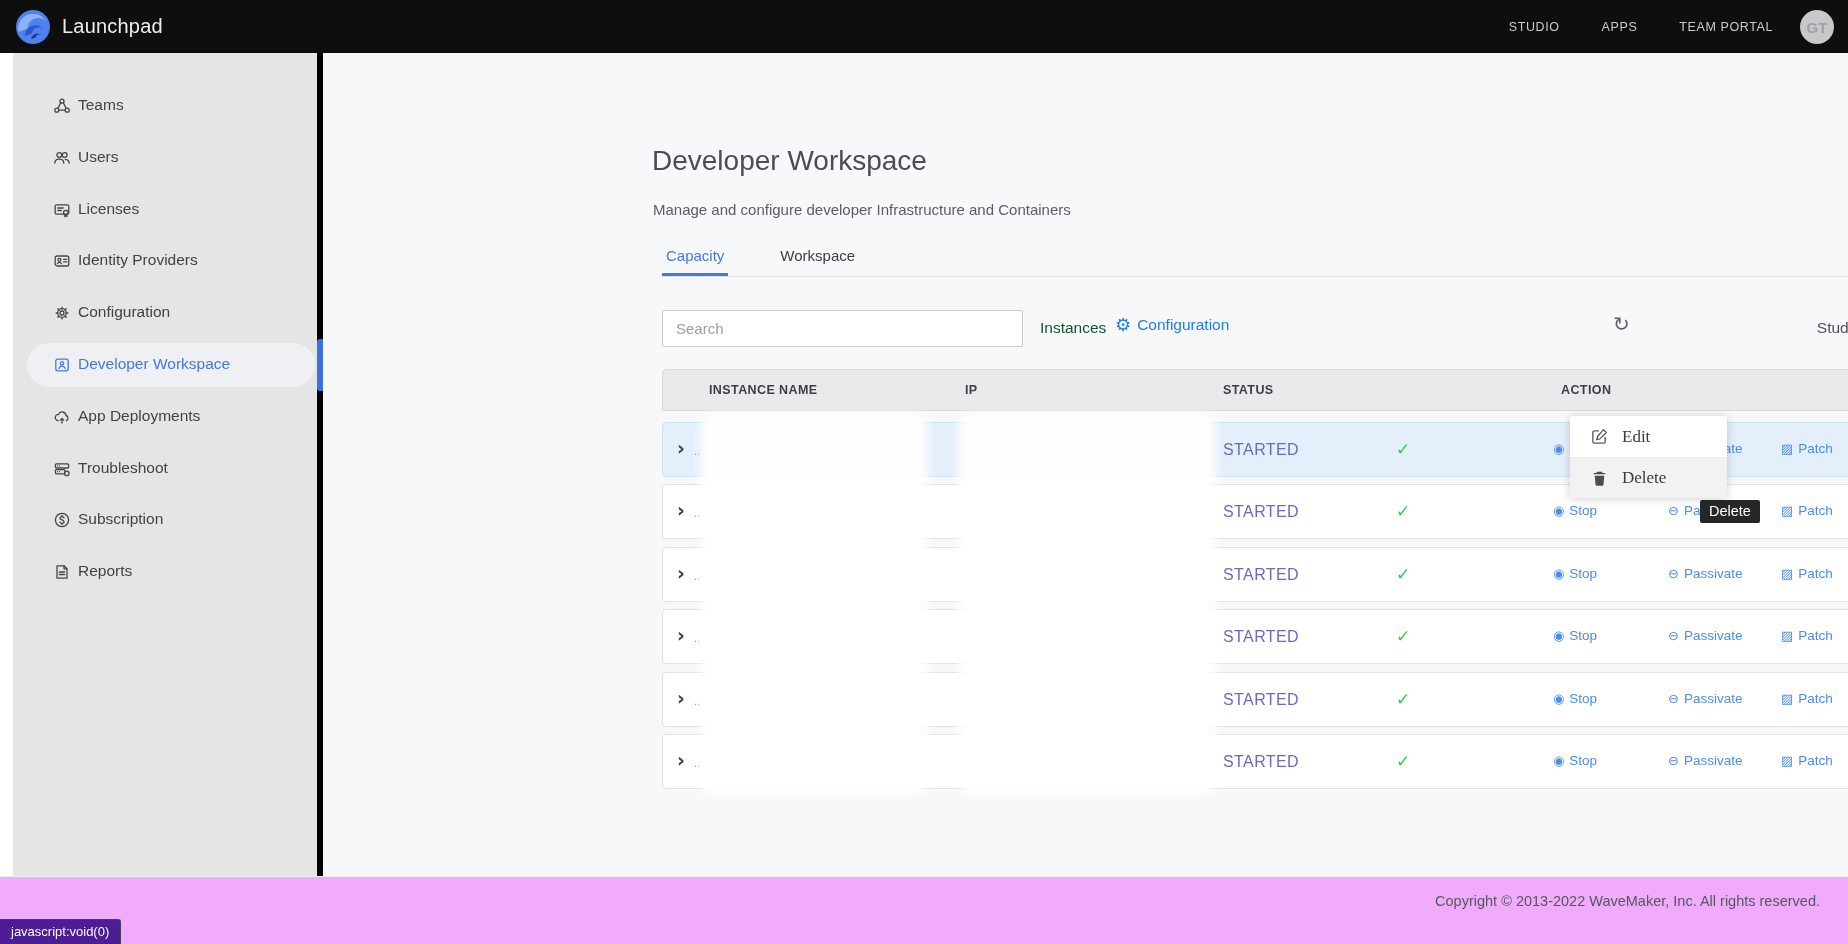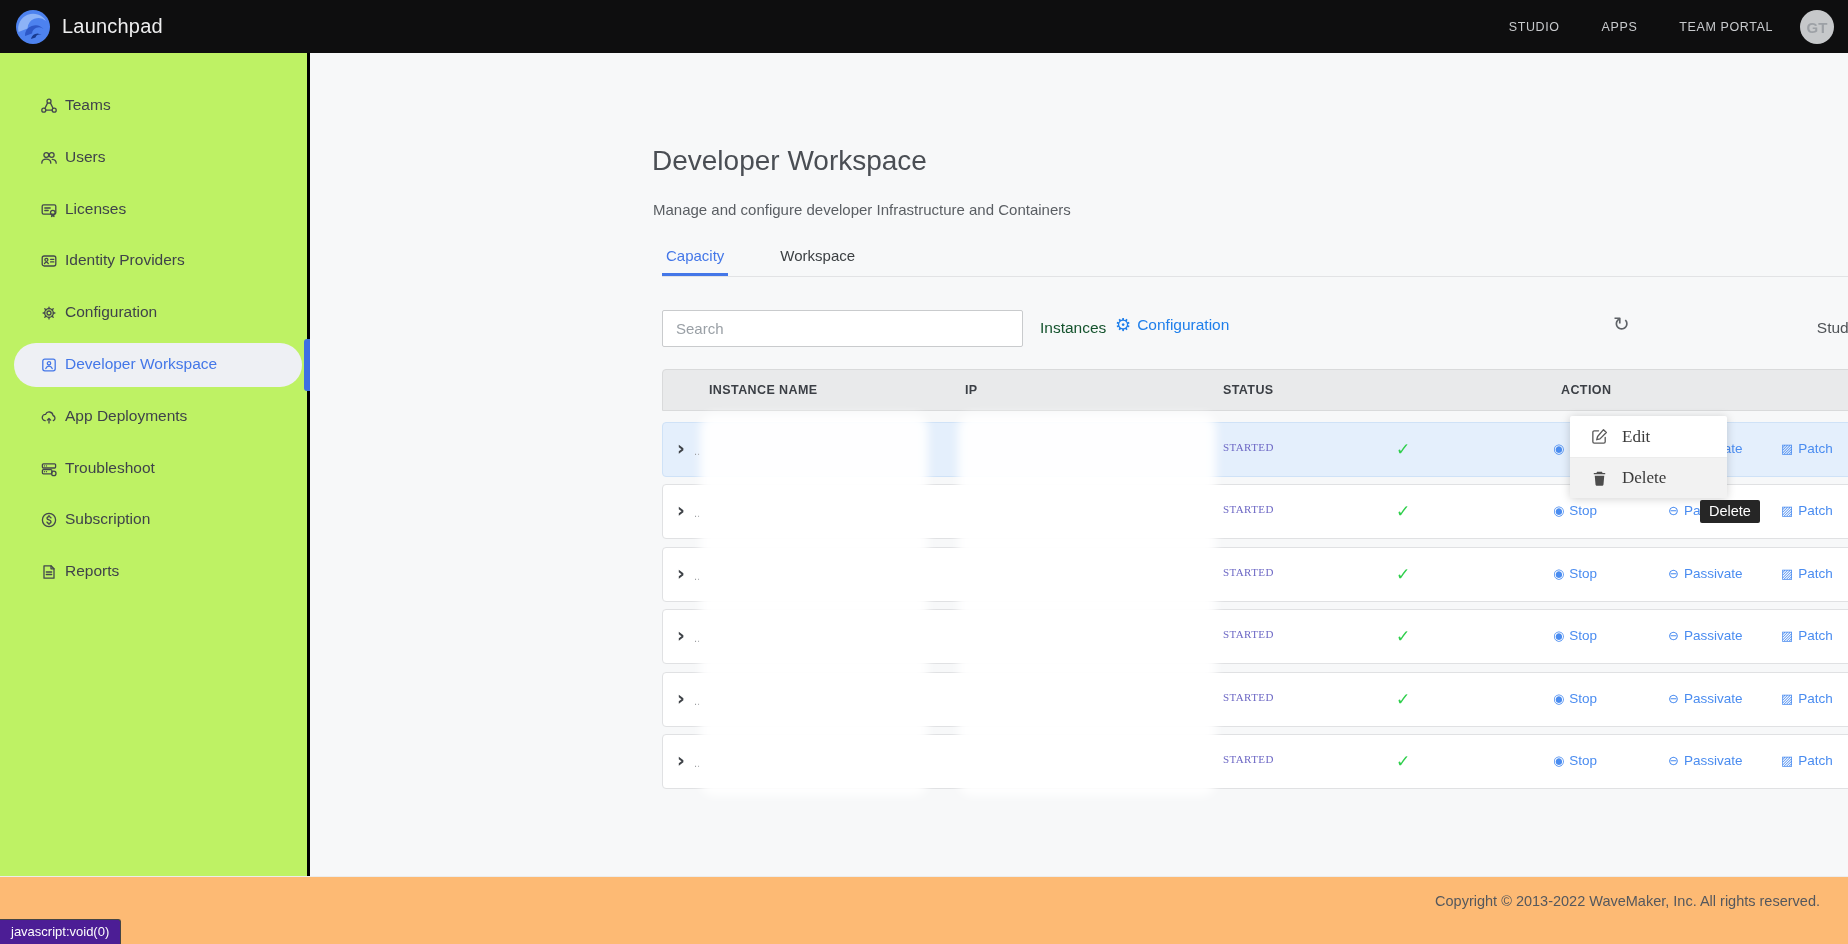--- a/index.html
+++ b/index.html
@@ -9,21 +9,21 @@
 
   
   #topbar { position:absolute; left:0; top:0; width:1848px; height:53px; background:#0e0e0f; display:flex; align-items:center; z-index:5; }
   #logo { width:36px; height:36px; margin-left:15px; }
   #brand { color:#ededee; font-size:20px; margin-left:11px; letter-spacing:.2px; }
   #topnav { position:absolute; right:75px; top:0; height:53px; display:flex; align-items:center; gap:42px; }
   .nav-item { color:#c8cacd; font-size:12.5px; letter-spacing:.6px; cursor:pointer; }
   #avatar { position:absolute; right:14px; top:10px; width:34px; height:34px; border-radius:50%; background:#c6c8ca; color:#9da1a6; font-weight:bold; font-size:15px; display:flex; align-items:center; justify-content:center; }
 
   
-  #sidebar { position:absolute; left:0; top:53px; width:310px; height:823px; background:#bef264; border-right:3px solid #000000; z-index:4; }
+  #sidebar { position:absolute; left:13px; top:53px; width:310px; height:823px; background:#e5e5e5; border-right:6px solid #000000; z-index:4; }
   .side-item { position:absolute; left:0; width:310px; height:44px; margin-top:-22px; cursor:pointer; }
   .side-icon { position:absolute; left:40px; top:13px; width:18px; height:18px; color:#43474d; }
   .side-icon svg { width:18px; height:18px; stroke:#43474d; fill:none; stroke-width:1.3; stroke-linecap:round; stroke-linejoin:round; }
   .side-label { position:absolute; left:65px; top:12px; font-size:15.5px; color:#3f434a; font-weight:500; }
   .side-item.active::before { content:""; position:absolute; left:14px; right:8px; top:0; height:44px; background:#eef0f4; border-radius:22px; }
   .side-item.active .side-label { color:#4477e8; }
   .side-item.active .side-icon svg { stroke:#4477e8; }
   .side-icon, .side-label { z-index:1; }
   .active-bar { position:absolute; right:0; top:-4px; width:6px; height:52px; background:#3d6fe3; border-radius:3px 0 0 3px; }
 
@@ -47,21 +47,21 @@
   #refresh-btn { position:absolute; left:1303px; top:259px; font-size:20px; color:#5f6368; cursor:pointer; background:none; border:none; }
   #studio-users { position:absolute; left:1440px; top:266px; width:203px; text-align:right; font-size:15.5px; color:#4e5256; }
 
   
   #thead { position:absolute; left:352px; top:316px; width:1454px; height:42px; background:#e9eaeb; border:1px solid #d9dadb; border-radius:4px 4px 0 0; }
   .th { position:absolute; top:13px; font-size:12.5px; font-weight:bold; color:#3b3f45; letter-spacing:.4px; }
   .trow { position:absolute; left:352px; width:1454px; height:55px; background:#fff; border:1px solid #e0e1e3; border-radius:4px; z-index:1; }
   .trow.hl { background:#e4effc; border-color:#cfe2f7; }
   .chev { position:absolute; left:14px; top:14px; font-size:19px; font-weight:bold; color:#3f4348; cursor:pointer; line-height:1.2; }
   .redact-prefix { position:absolute; left:31px; top:22px; font-size:11px; color:#8a8d91; }
-  .cell-status { position:absolute; left:560px; top:18px; font-size:11px; color:#6d68c5; letter-spacing:.4px;font-family:Liberation Serif, serif; }
+  .cell-status { position:absolute; left:560px; top:18px; font-size:16px; color:#6d68c5; letter-spacing:.4px; }
   .cell-check { position:absolute; left:733px; top:16px; font-size:17px; color:#2fcf4c; font-weight:bold; }
   .act { position:absolute; top:18px; display:flex; align-items:center; gap:5px; color:#4a8cf0; font-size:13.5px; cursor:pointer; text-decoration:none; }
   .act .aicon { font-size:13px; line-height:1; }
 
   
   .blur-band { position:absolute; top:361px; height:382px; background:rgba(255,255,255,.94); filter:blur(5px); border-radius:14px; z-index:2; }
   #blur-name { left:390px; width:228px; }
   #blur-ip { left:648px; width:258px; }
 
   
@@ -70,21 +70,21 @@
   .menu-item + .menu-item { border-top:1px solid #ececec; }
   .menu-item.hovered { background:#f2f2f2; }
   .menu-icon { width:19px; height:19px; margin-left:20px; }
   .menu-icon svg { width:19px; height:19px; }
   .menu-label { margin-left:13px; font-family:"Liberation Serif",serif; font-size:17px; color:#3a3a3a; }
 
   
   #delete-tooltip { position:absolute; left:1700px; top:500px; background:#262626; color:#fff; font-size:14.5px; padding:3px 9px 4px; border-radius:2px; z-index:11; }
 
   
-  #footer { position:absolute; left:0; top:876px; width:1848px; height:68px; background:#fdba74; border-top:1px solid #eceded; }
+  #footer { position:absolute; left:0; top:876px; width:1848px; height:68px; background:#f0abfc; border-top:1px solid #eceded; }
   #copyright { position:absolute; right:28px; top:16px; font-size:14.5px; color:#55585d; }
 
   
   #status-bubble { position:absolute; left:0; bottom:0; background:#4c1d95; border:1px solid #454545; border-left:none; border-bottom:none; border-top-right-radius:3px; color:#fdfdfd; font-size:13px; padding:4px 11px 5px; z-index:20; }
 </style>
 </head>
 <body>
 
 <div id="app">
 

